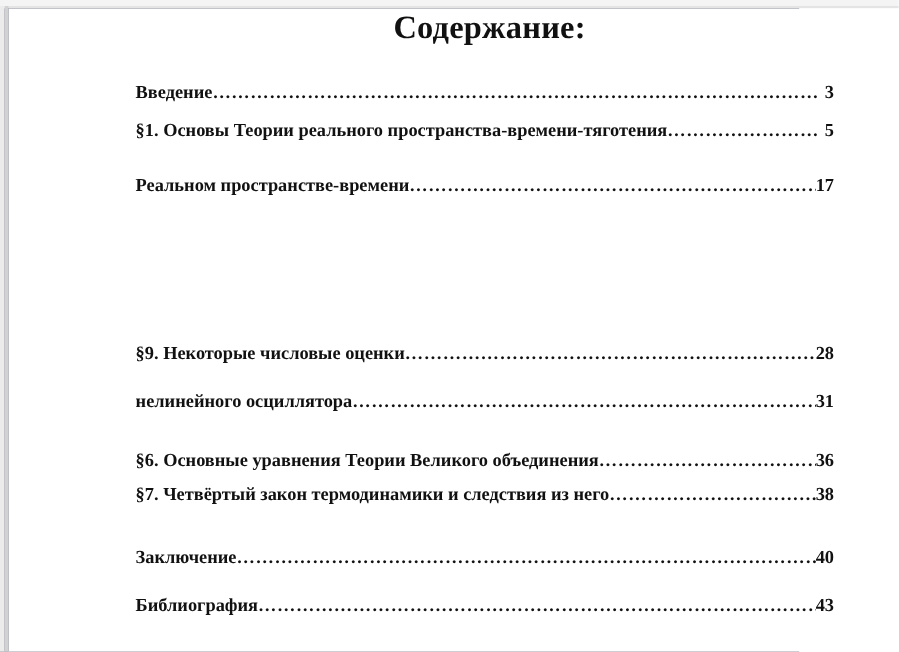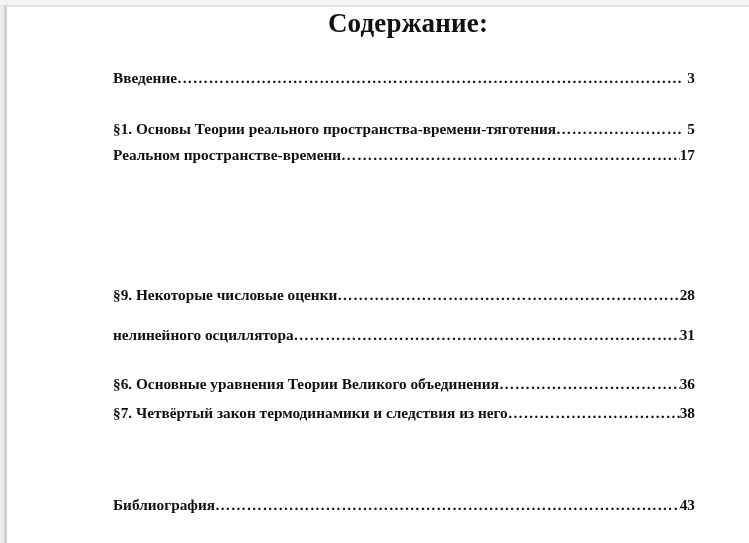--- a/index.html
+++ b/index.html
@@ -114,21 +114,21 @@
     <h1 class="title">Содержание:</h1>
 
     <div class="entry" style="top:61px;">
       <div class="last-line">
         <span class="lead-text">Введение</span>
         <span class="dots"></span>
         <span class="page-num spaced">3</span>
       </div>
     </div>
 
-    <div class="entry" style="top:112px;">
+    <div class="entry" style="top:92px;">
       <div class="last-line">
         <span class="lead-text">§1. Основы Теории реального пространства-времени-тяготения</span>
         <span class="dots"></span>
         <span class="page-num spaced">5</span>
       </div>
     </div>
 
     <div class="entry" style="top:138px;">
       <div class="last-line">
         <span class="lead-text">Реальном пространстве-времени</span>
@@ -163,20 +163,27 @@
     </div>
 
     <div class="entry" style="top:396px;">
       <div class="last-line">
         <span class="lead-text">§7. Четвёртый закон термодинамики и следствия из него</span>
         <span class="dots"></span>
         <span class="page-num">38</span>
       </div>
     </div>
 
+    <div class="entry" style="top:448px;">
+      <div class="last-line">
+        <span class="lead-text">Заключение</span>
+        <span class="dots"></span>
+        <span class="page-num">40</span>
+      </div>
+    </div>
 
     <div class="entry" style="top:488px;">
       <div class="last-line">
         <span class="lead-text">Библиография</span>
         <span class="dots"></span>
         <span class="page-num">43</span>
       </div>
     </div>
   </div>
 </div>

